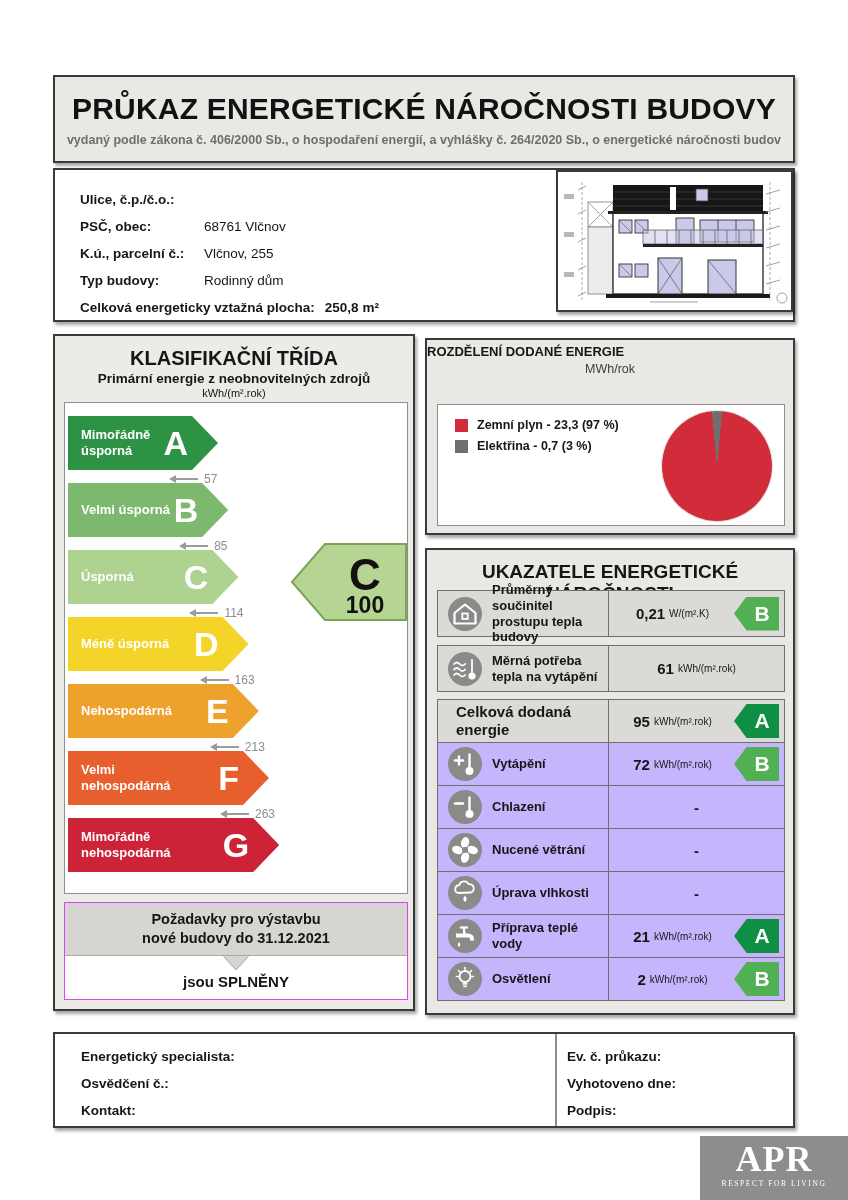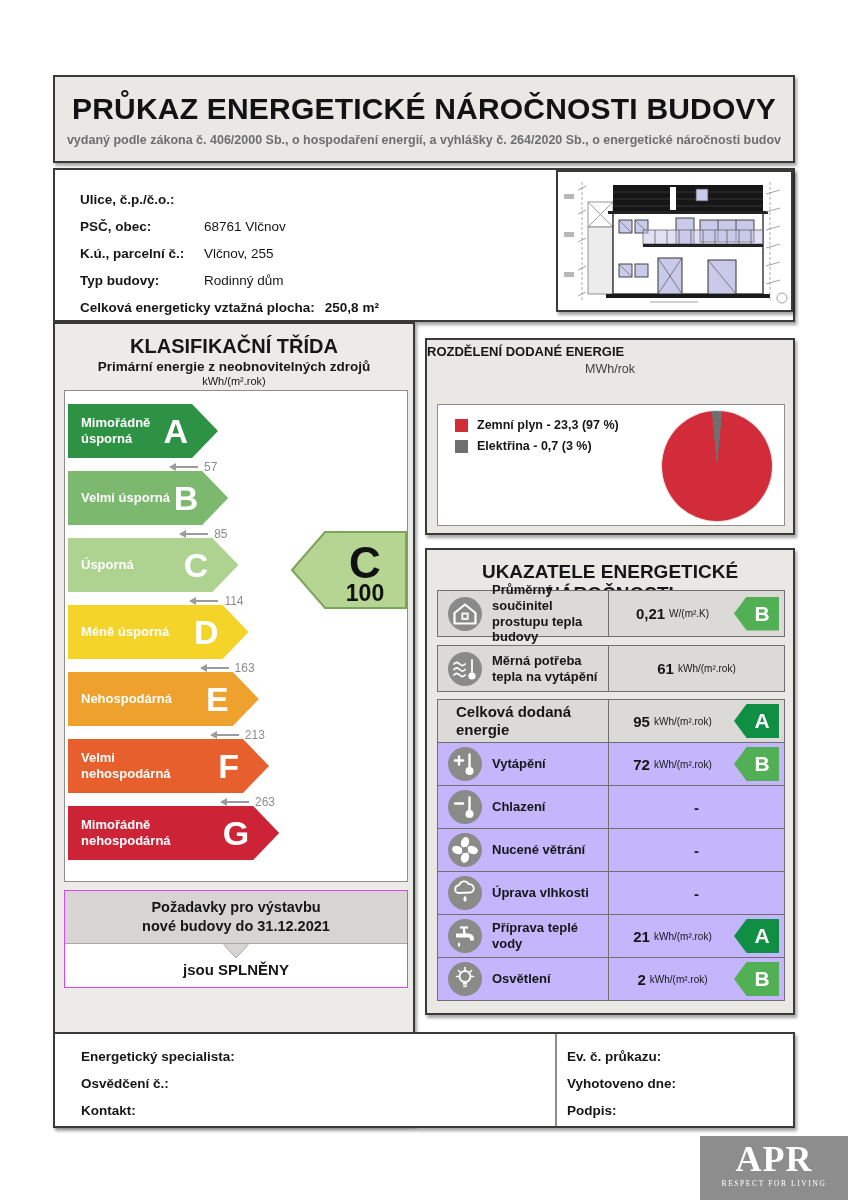--- a/index.html
+++ b/index.html
@@ -26,21 +26,21 @@
   .info-row { height:27px; font-size:13.5px; display:flex; align-items:center; }
   .info-label { font-weight:bold; }
   .info-row.fixed .info-label { width:120px; flex:0 0 auto; }
   .info-row .info-value { margin-left:4px; }
   .info-row.lastrow .info-value { font-weight:bold; margin-left:10px; }
 
   
   .drawing-box { left:556px; top:170px; width:237px; height:142px; background:#fff; }
 
   
-  .left-panel { left:53px; top:322px; width:362px; height:803px; background:#ecebe8; }
+  .left-panel { left:53px; top:334px; width:362px; height:677px; background:#ecebe8; }
   .lp-title { margin-top:11px; text-align:center; font-size:20px; font-weight:bold; }
   .lp-sub   { text-align:center; font-size:13.5px; font-weight:bold; margin-top:1px; }
   .lp-unit  { text-align:center; font-size:11px; margin-top:1px; }
   .arrows-box {
     position:absolute; left:9px; top:66px; width:344px; height:492px;
     background:#fff; border:1px solid #8f8e8b;
   }
   .class-row { position:relative; height:67px; }
   .class-row:first-child { margin-top:13px; }
   .class-arrow {

